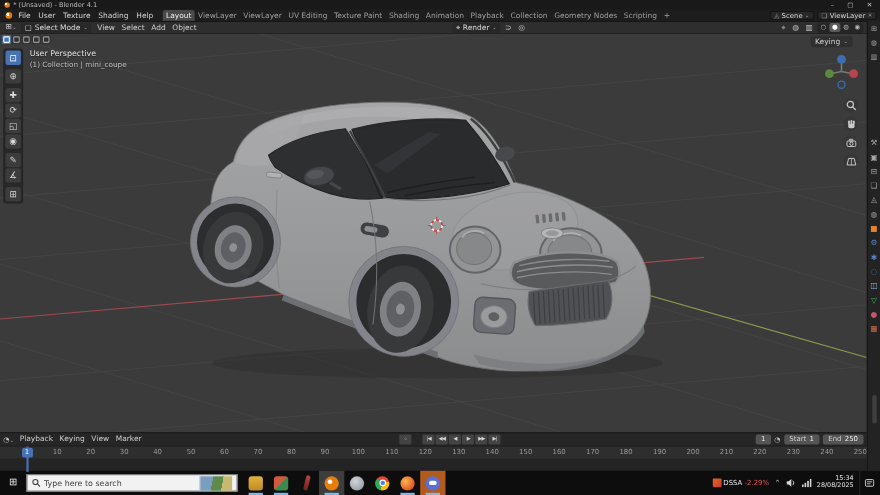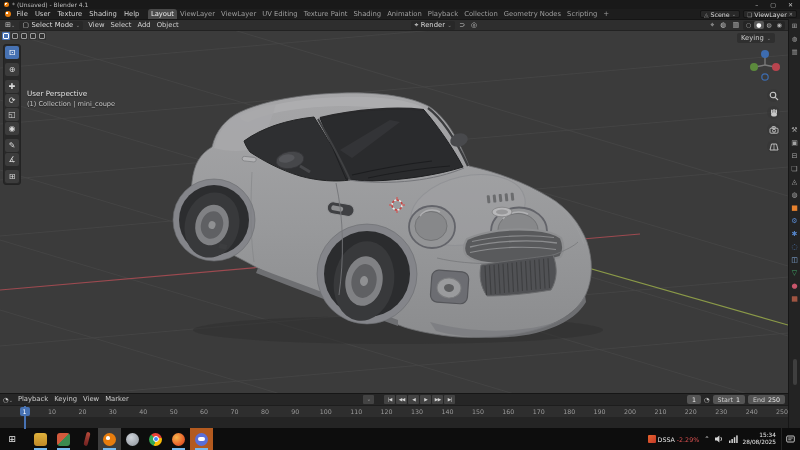--- a/index.html
+++ b/index.html
@@ -40,21 +40,21 @@
   .shade span.active{background:#5a5a5a;color:#fff;}
 
   
   .viewport{position:absolute;top:31px;left:0;width:788px;height:362px;background:#3b3b3b;overflow:hidden;}
   svg.scene{position:absolute;left:0;top:0;}
   .tool-settings{position:absolute;top:1px;left:2px;display:flex;gap:1px;}
   .ts-box{width:8px;height:8px;background:#303030;border-radius:1px;display:flex;align-items:center;justify-content:center;}
   .ts-box::after{content:"";width:4px;height:4px;border:1px solid #9a9a9a;border-radius:1px;}
   .ts-box.active{background:#4772b3;}
   .ts-box.active::after{border-color:#fff;}
-  .overlay-text{position:absolute;top:13px;left:27px;color:#e2e2e2;font-size:7.2px;line-height:10px;text-shadow:0 1px 1px rgba(0,0,0,.45);white-space:nowrap;margin-top:45px;}
+  .overlay-text{position:absolute;top:13px;left:27px;color:#e2e2e2;font-size:7.2px;line-height:10px;text-shadow:0 1px 1px rgba(0,0,0,.45);white-space:nowrap;}
   .overlay-text .sub{display:block;font-size:6.6px;color:#c2c2c2;}
   .toolbar{position:absolute;top:13px;left:3px;display:flex;flex-direction:column;gap:1px;background:rgba(38,38,38,.88);padding:1px;border-radius:3px;border:1px solid #232323;}
   .tool{width:14px;height:13px;background:#3c3c3c;border-radius:2px;color:#d8d8d8;font-size:8px;display:flex;align-items:center;justify-content:center;line-height:13px;}
   .tool.active{background:#4772b3;color:#fff;}
   .tool.gap{margin-top:3px;}
   .options{position:absolute;top:2px;right:13px;font-size:6.8px;color:#cfcfcf;background:rgba(42,42,42,.65);padding:1px 4px;border-radius:2px;display:flex;align-items:center;gap:3px;}
   .gizmo{position:absolute;top:16px;right:5px;width:36px;height:36px;}
   .navicons{position:absolute;top:58px;right:8px;display:flex;flex-direction:column;gap:4px;}
   .navic{width:13px;height:13px;border-radius:50%;background:rgba(52,52,52,.55);display:flex;align-items:center;justify-content:center;}
 
@@ -502,20 +502,28 @@
       <span class="tick" style="left: 721.26px;">230</span>
       <span class="tick" style="left: 751.68px;">240</span>
       <span class="tick" style="left: 782.1px;">250</span>
     </div>
   <div class="tl-area"></div>
   <div class="ph-line"></div>
 </div>
 
 <div class="taskbar">
   <div class="start">⊞</div>
+  <div class="search">
+    <svg width="8" height="8" viewBox="0 0 8 8">
+        <circle cx="3.2" cy="3.2" r="2.3" fill="none" stroke="#444" stroke-width="1"></circle>
+        <line x1="5" y1="5" x2="7.4" y2="7.4" stroke="#444" stroke-width="1"></line>
+      </svg>
+    <input placeholder="Type here to search" style="">
+    <span class="thumb"></span>
+  </div>
   <div class="apps">
       <div class="app">
         <div class="aicon files"></div>
         <div class="run"></div>
       </div>
       <div class="app">
         <div class="aicon media"></div>
         <div class="run"></div>
       </div>
       <div class="app">

